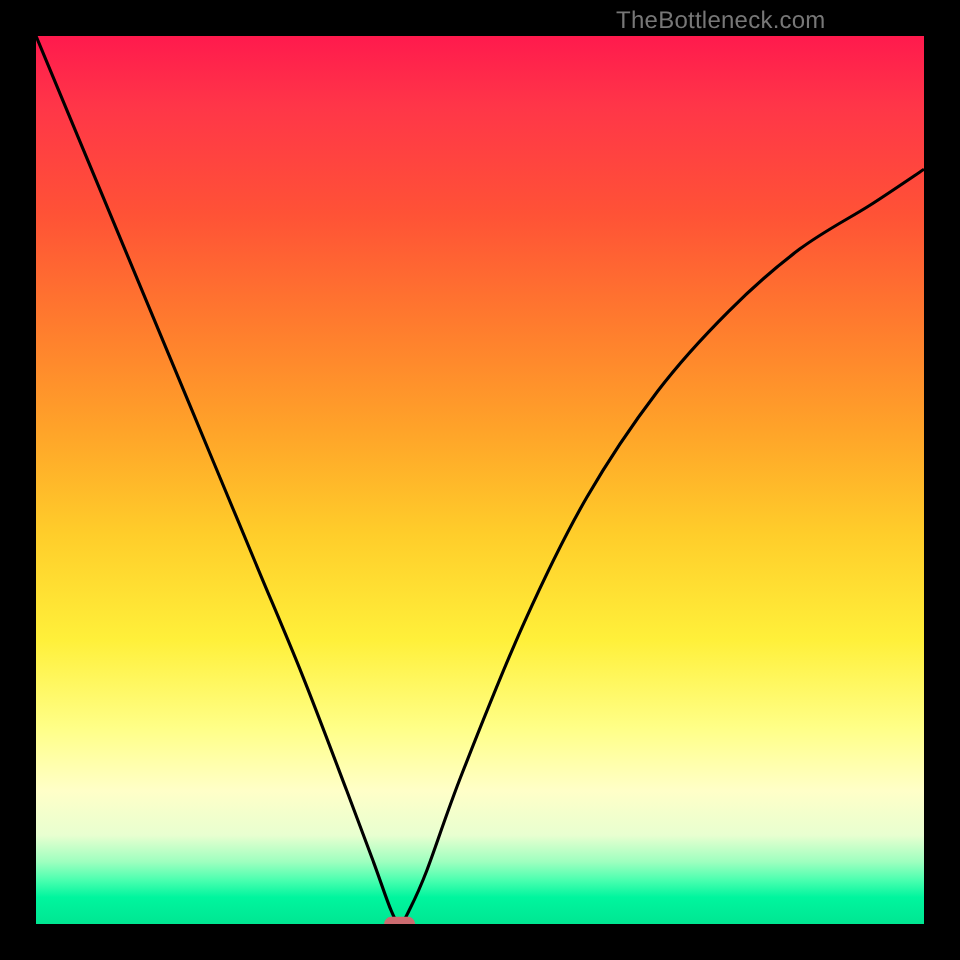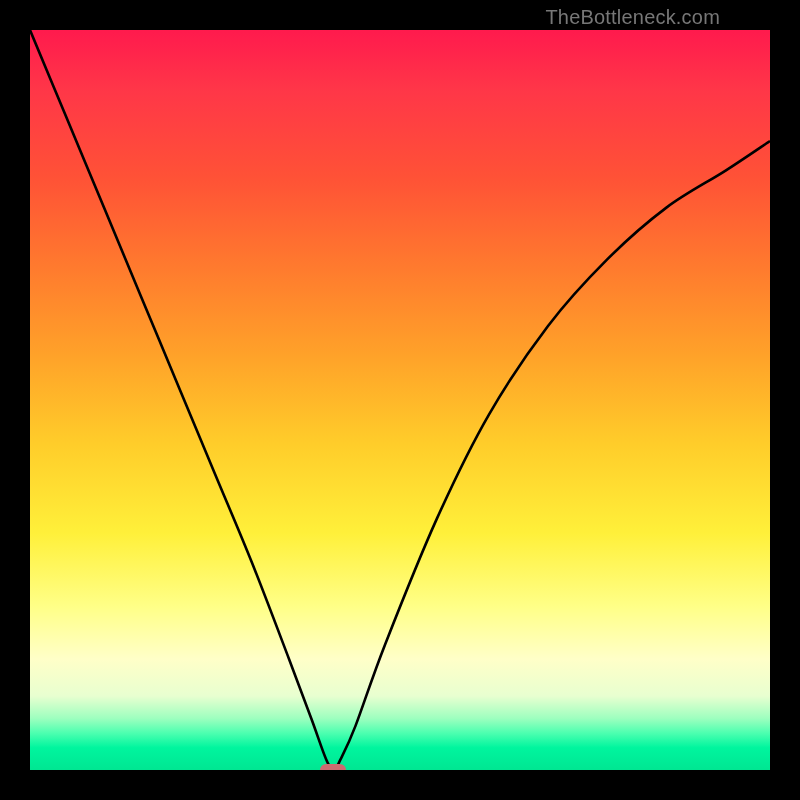--- a/index.html
+++ b/index.html
@@ -11,21 +11,20 @@
     overflow: hidden;
     font-family: Arial, Helvetica, sans-serif;
   }
   .frame {
     position: absolute;
     left: 0;
     top: 0;
     width: 700px;
     height: 800px;
     background: #000;
-    padding-left: 32px;
   }
   .plot {
     position: absolute;
     left: 30px;
     top: 30px;
     width: 740px;
     height: 740px;
     overflow: hidden;
   }
   .gradient {

